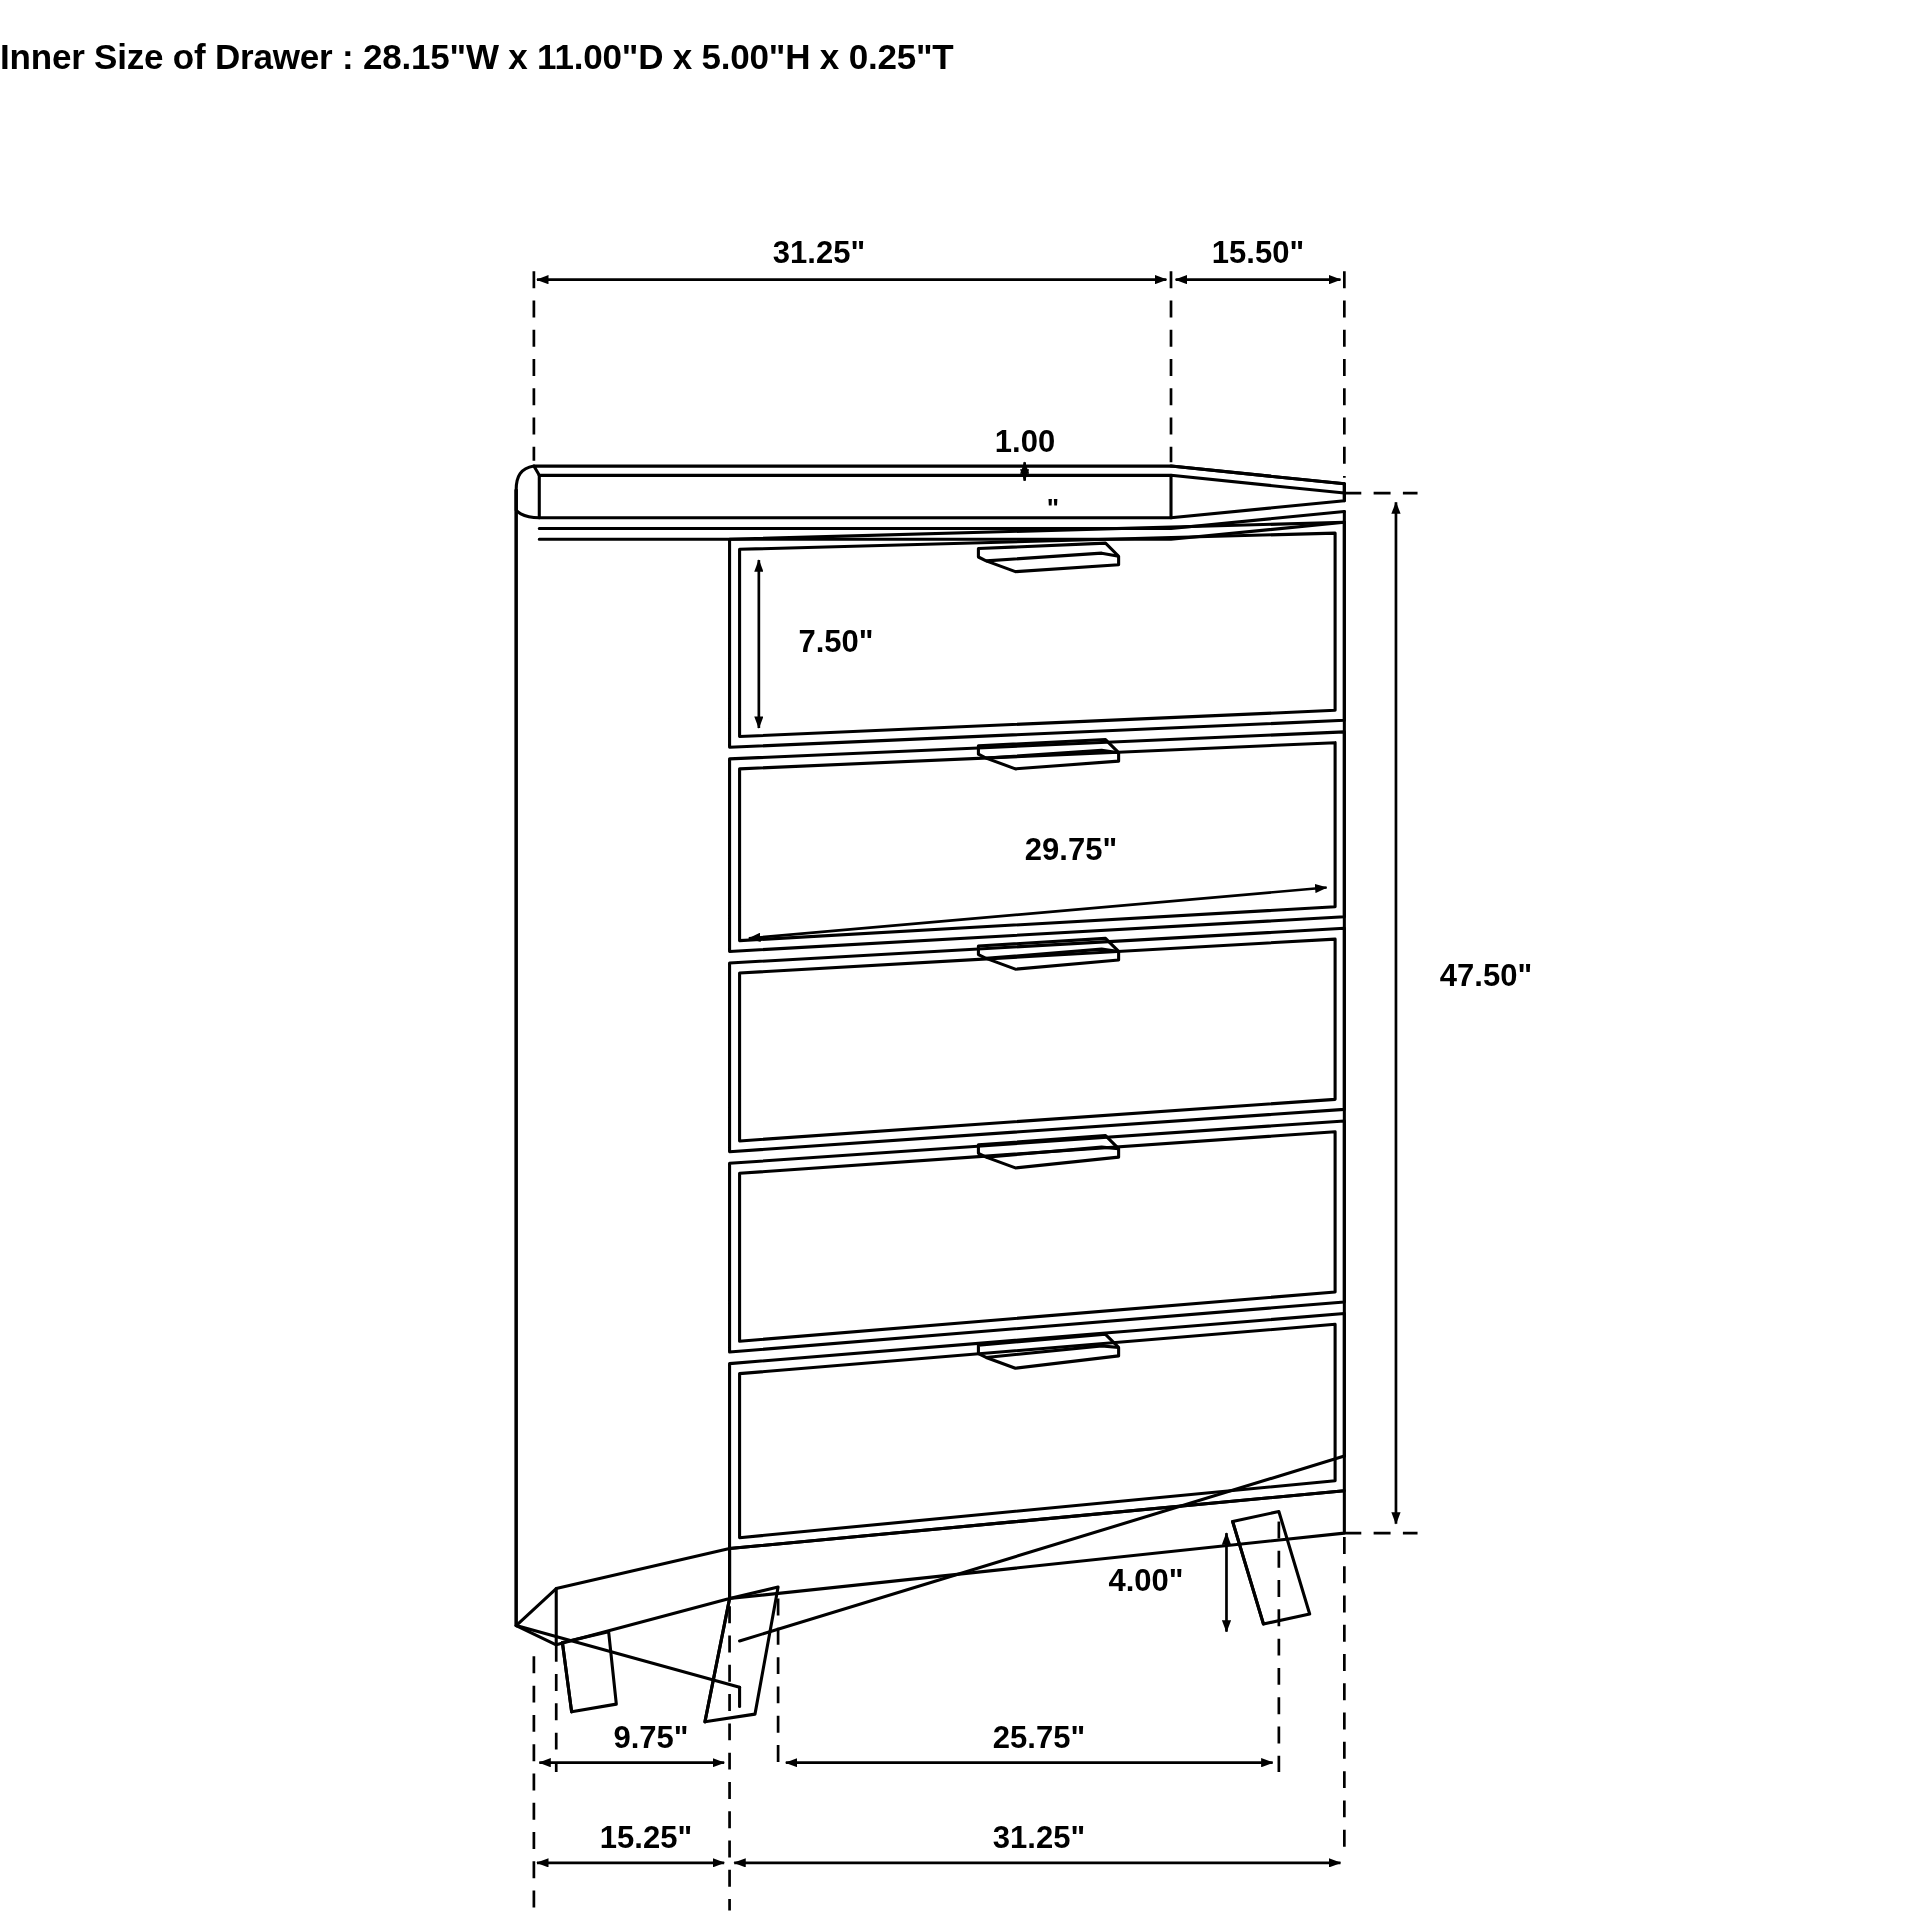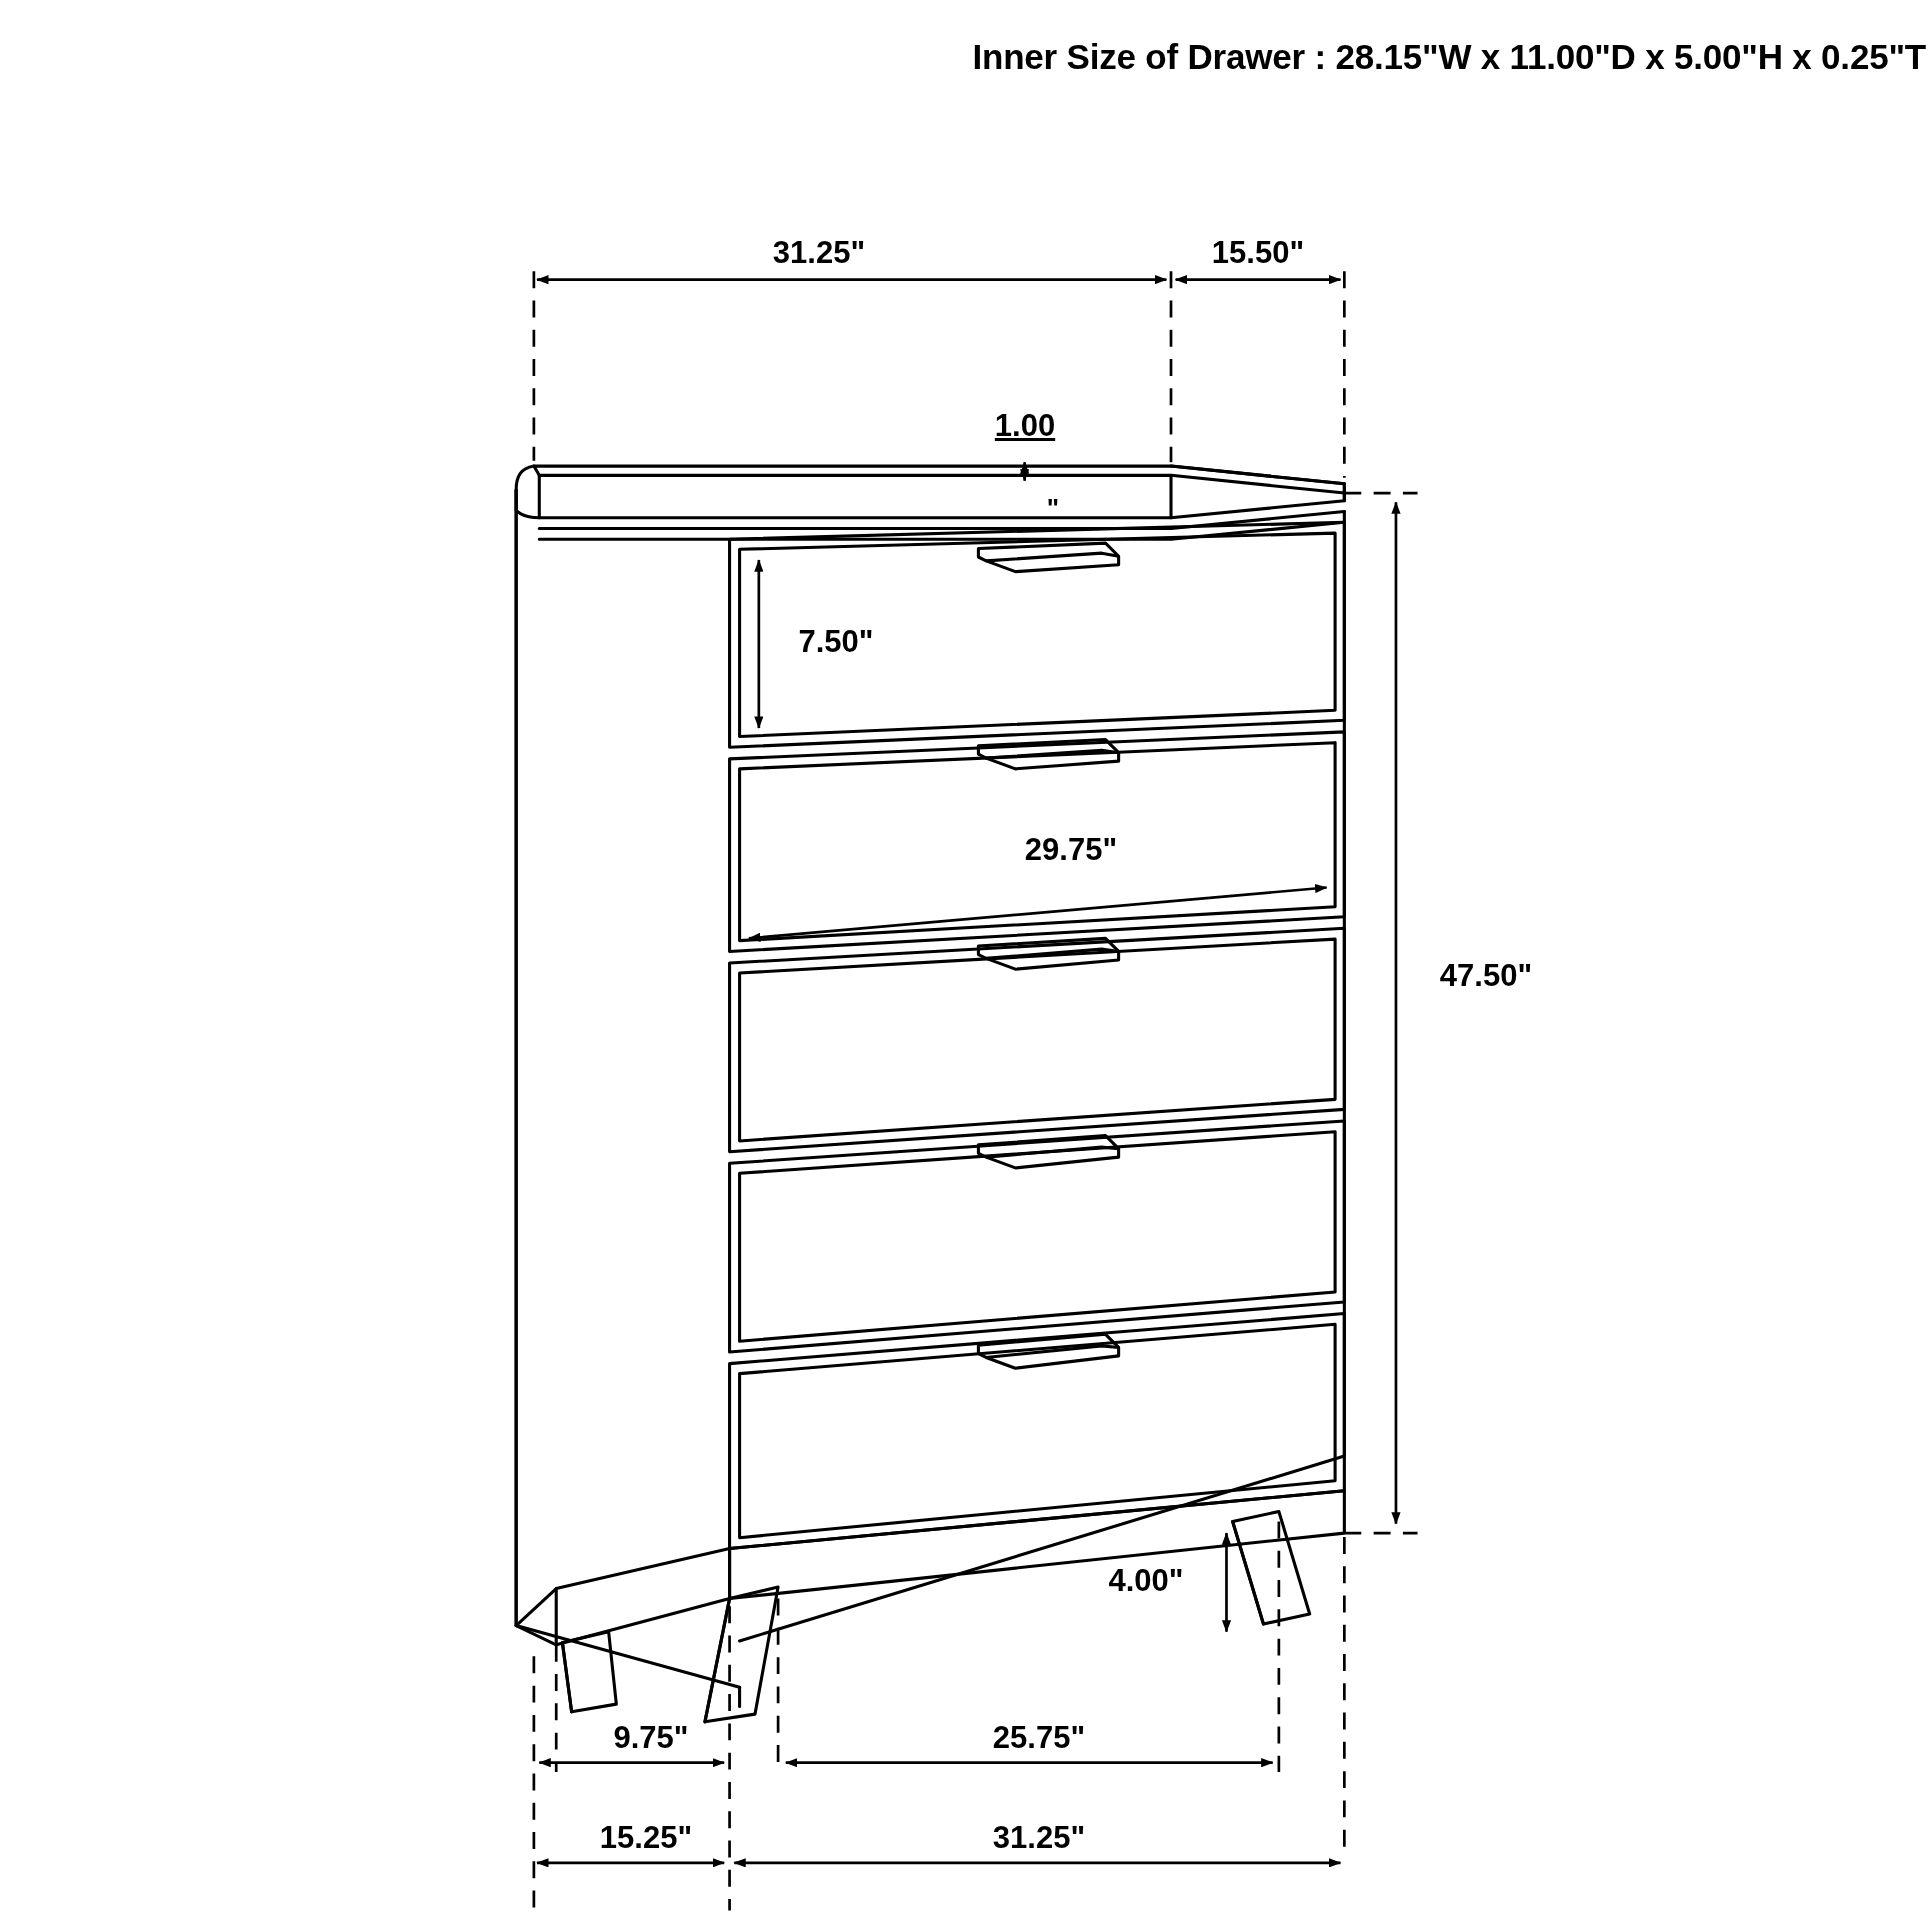--- a/index.html
+++ b/index.html
@@ -17,21 +17,21 @@
   #stage {
     position: relative;
     width: 1926px;
     height: 1926px;
   }
   #title {
     position: absolute;
     top: 37px;
     left: 0;
     width: 1926px;
-    text-align: right;
+    text-align: left;
     font-size: 35px;
     font-weight: bold;
     color: #000;
     letter-spacing: -0.2px;
   }
   svg#drawing {
     position: absolute;
     top: 0;
     left: 0;
     width: 1926px;
@@ -187,21 +187,21 @@
       <path d="M697,2418 L940,2418" marker-start="url(#ahs)" marker-end="url(#ah)"></path>
 
       <path d="M953,2418 L1740,2418" marker-start="url(#ahs)" marker-end="url(#ah)"></path>
     </g>
   </svg>
 
   <div class="dimtext c" style="left:819px; top:235px;">31.25"</div>
 
   <div class="dimtext c" style="left:1258px; top:235px;">15.50"</div>
 
-  <div class="dimtext c" style="left:1025px; top:408px;text-decoration:underline;">1.00</div>
+  <div class="dimtext c" style="left:1025px; top:424px;">1.00</div>
 
   <div class="dimtext c" style="left:1053px; top:493px; font-size:26px;">"</div>
 
   <div class="dimtext c" style="left:836px; top:624px;">7.50"</div>
 
   <div class="dimtext c" style="left:1071px; top:832px;">29.75"</div>
 
   <div class="dimtext c" style="left:1486px; top:958px;">47.50"</div>
 
   <div class="dimtext c" style="left:1146px; top:1563px;">4.00"</div>

